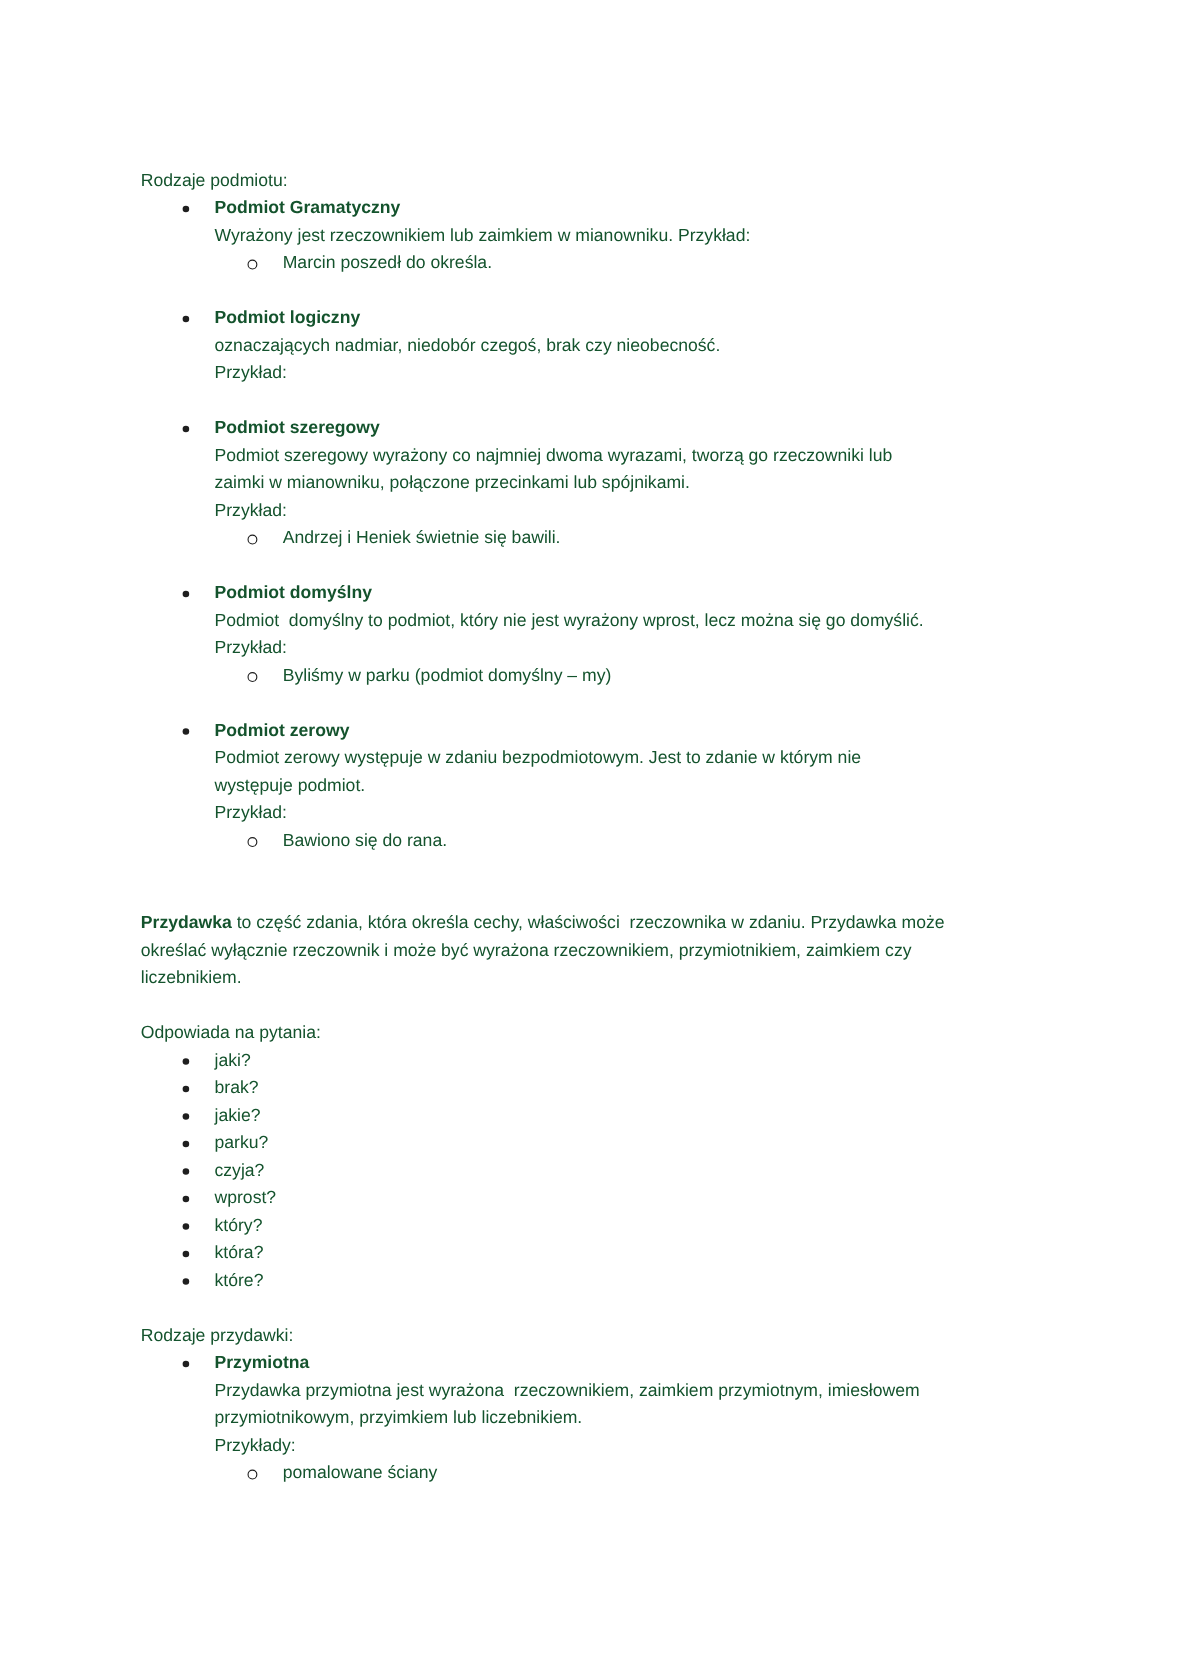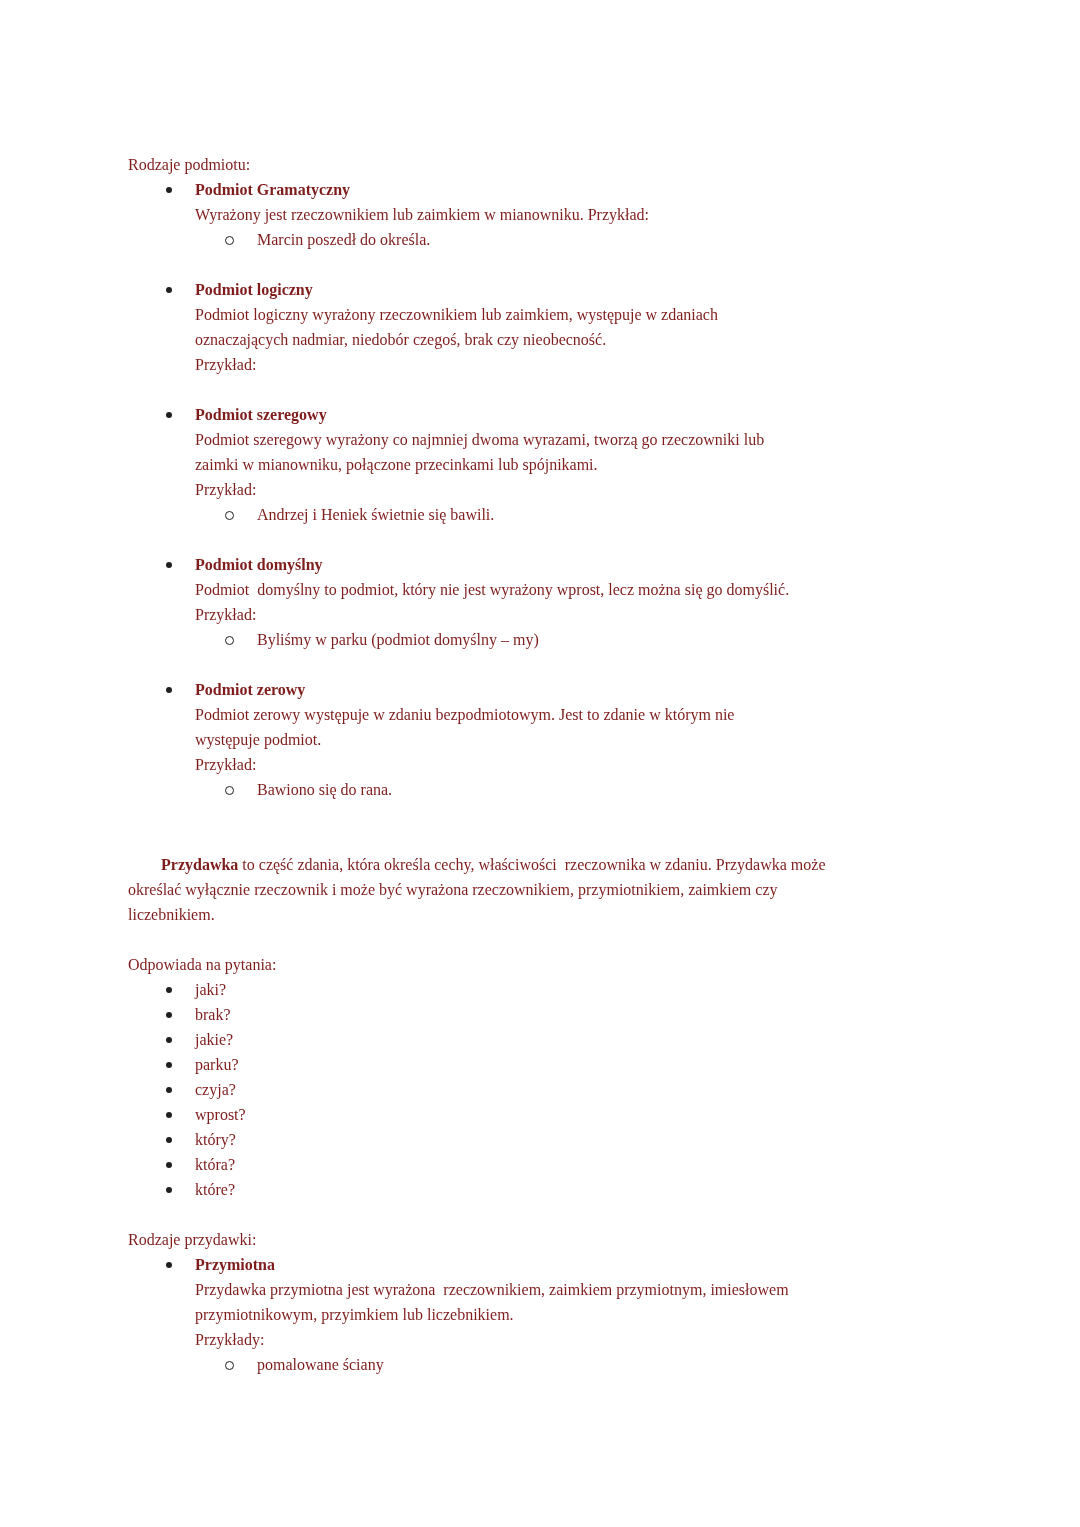--- a/index.html
+++ b/index.html
@@ -2,35 +2,35 @@
 <html lang="pl"><head>
 <meta charset="utf-8">
 <style>
   * { margin:0; padding:0; box-sizing:border-box; }
   html, body { background:#ffffff; }
   .page {
     position:relative;
     width:1080px; height:1527px;
     background:#ffffff;
     overflow:hidden;
-    font-family:Liberation Serif, serif;
+    font-family:Liberation Sans, sans-serif;
     font-size:16px;
     line-height:25px;
-    color:#7f1d1d;
+    color:#14532d;
   }
   .content { position:absolute; left:128px; top:152px; width:840px; }
   .block { position:relative; }
   .gap0 { margin-top:0; }
   .gap1 { margin-top:25px; }
   .gap2 { margin-top:50px; }
   .row { position:relative; height:25px; white-space:pre; }
   .indent1 { padding-left:67px; }
   .indent2 { padding-left:129px; }
   .term-title { font-weight:bold;text-align:right; }
-  .lead-bold { font-weight:bold;margin-left:33px; }
+  .lead-bold { font-weight:bold; }
   .b1 {
     position:absolute; left:38px; top:10px;
     width:6px; height:6px; border-radius:50%;
     background:#1f1f1f;
   }
   .b2 {
     position:absolute; left:97px; top:9px;
     width:9px; height:9px; border-radius:50%;
     border:1.5px solid #1f1f1f; background:transparent;
   }
@@ -43,21 +43,20 @@
       <div class="block gap0">
         <div class="row"><span>Rodzaje podmiotu:</span></div>
       </div>
       <div class="block gap0">
         <div class="row indent1"><span class="b1"></span><span class="term-title">Podmiot Gramatyczny</span></div>
         <div class="row indent1"><span>Wyrażony jest rzeczownikiem lub zaimkiem w mianowniku. Przykład:</span></div>
         <div class="row indent2"><span class="b2"></span><span>Marcin poszedł do określa.</span></div>
       </div>
       <div class="block gap1">
         <div class="row indent1"><span class="b1"></span><span class="term-title">Podmiot logiczny</span></div>
-        <div class="row indent1"><span>Podmiot logiczny wyrażony rzeczownikiem lub zaimkiem, występuje w zdaniach</span></div>
         <div class="row indent1"><span>oznaczających nadmiar, niedobór czegoś, brak czy nieobecność.</span></div>
         <div class="row indent1"><span>Przykład:</span></div>
       </div>
       <div class="block gap1">
         <div class="row indent1"><span class="b1"></span><span class="term-title">Podmiot szeregowy</span></div>
         <div class="row indent1"><span>Podmiot szeregowy wyrażony co najmniej dwoma wyrazami, tworzą go rzeczowniki lub</span></div>
         <div class="row indent1"><span>zaimki w mianowniku, połączone przecinkami lub spójnikami.</span></div>
         <div class="row indent1"><span>Przykład:</span></div>
         <div class="row indent2"><span class="b2"></span><span>Andrzej i Heniek świetnie się bawili.</span></div>
       </div>

